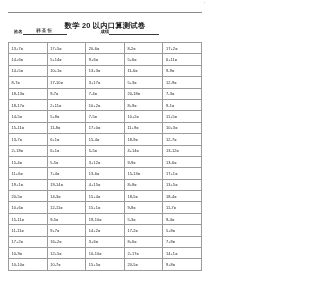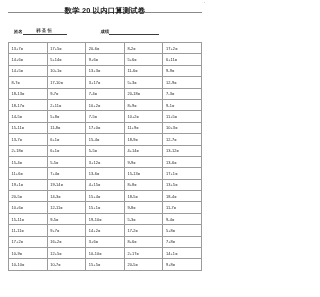--- a/index.html
+++ b/index.html
@@ -34,21 +34,21 @@
   .top-rule {
     position: absolute;
     top: 11.5px;
     left: 8px;
     width: 194px;
     height: 0;
     border-top: 0.45px solid #8a8a8a;
   }
   .title {
     position: absolute;
-    top: 7px;
+    top: 22px;
     left: 0;
     width: 210px;
     text-align: center;
     font-size: 7.4px;
     font-weight: bold;
     letter-spacing: 0.15px;
     line-height: 1.15;
     font-family: "Liberation Sans", "DejaVu Sans", sans-serif;
     color: #1d1d1d;
     white-space: nowrap;

